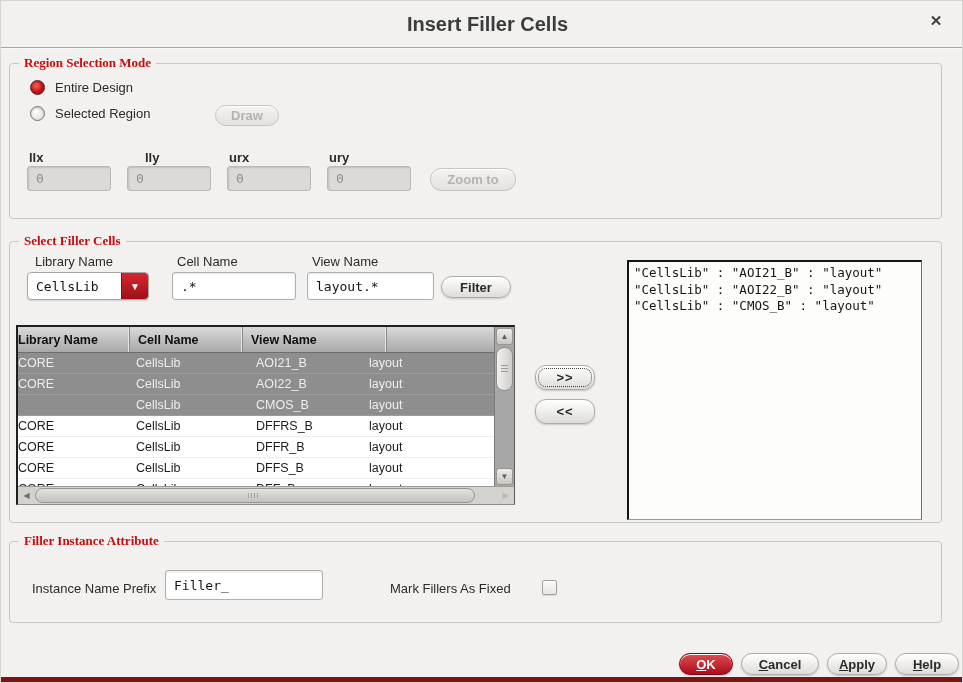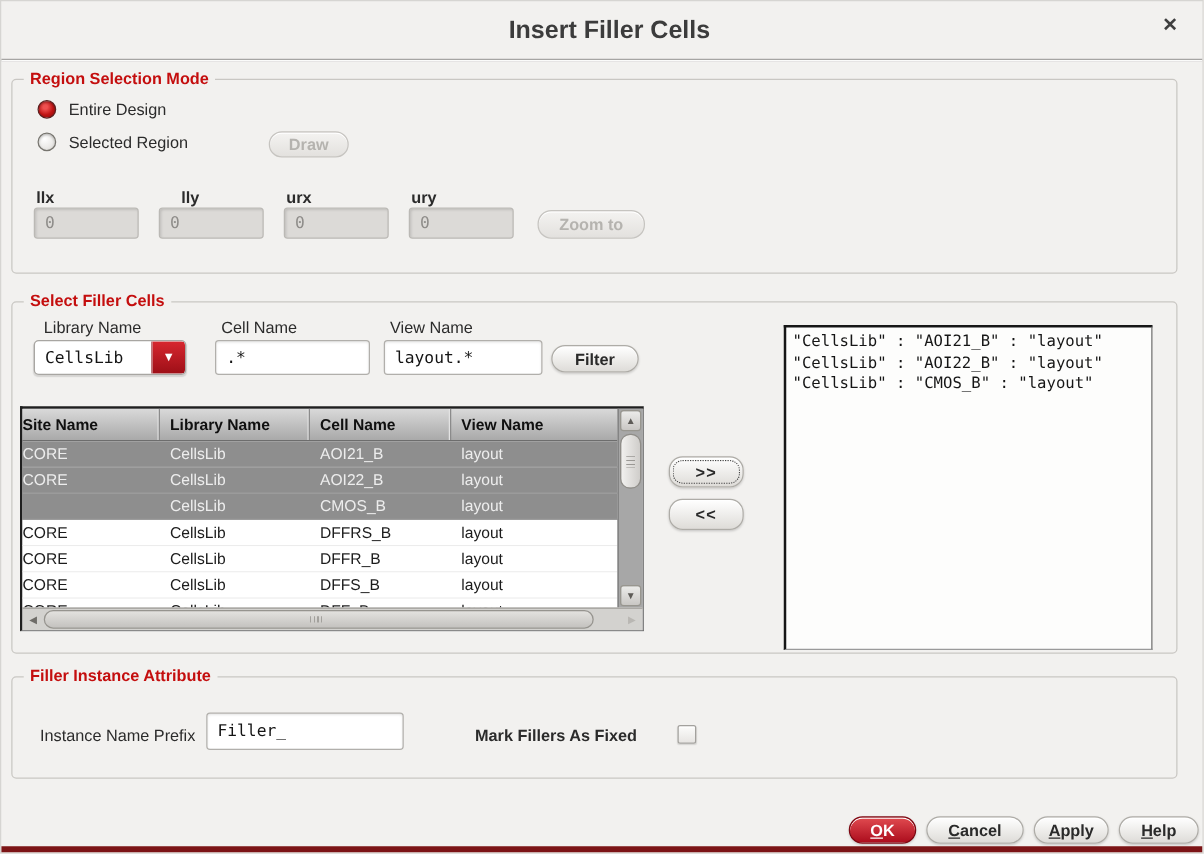--- a/index.html
+++ b/index.html
@@ -27,20 +27,21 @@
     background:#a6a5a3; border-bottom:1px solid #fbfbfa;
   }
   
   .group{
     position:absolute; border:1px solid #c9c7c3; border-radius:4px;
   }
   .group-title{
     position:absolute; top:-9px; left:9px; padding:0 5px;
     background:#f2f1ef; color:#c40e0e; font-size:13px; font-weight:bold;
     white-space:nowrap;
+    font-family:Liberation Serif, serif;
   }
   #group-region{ left:8px; top:62px;  width:933px; height:156px; }
   #group-select{ left:8px; top:240px; width:933px; height:282px; }
   #group-attr  { left:8px; top:540px; width:933px; height:82px;padding-left:40px; }
   
   .radio-row{ position:absolute; display:flex; align-items:flex-end; gap:10px; }
   .radio{
     width:15px; height:15px; border-radius:50%;
     border:1px solid #77756f; background:radial-gradient(circle at 35% 30%, #ffffff, #dddbd7);
     box-shadow: inset 0 1px 2px rgba(0,0,0,.25);
@@ -250,21 +251,20 @@
       <span class="combo-arrow">▼</span>
     </div>
     <div class="input" style="left:162px; top:30px; width:124px; height:28px;">.*</div>
     <div class="input" style="left:297px; top:30px; width:127px; height:28px;">layout.*</div>
     <div class="btn" style="position:absolute; left:431px; top:34px; width:70px; height:22px;">Filter</div>
 
     <div id="filler-table">
       <div id="table-clip">
         <div id="table-inner">
           <div class="thead">
-            <div class="th col-site">Site Name</div>
             <div class="th col-lib">Library Name</div>
             <div class="th col-cell">Cell Name</div>
             <div class="th col-view">View Name</div>
           </div>
           <div>
               <div class="tr selected">
       <div class="td col-site">CORE</div>
       <div class="td col-lib">CellsLib</div>
       <div class="td col-cell">AOI21_B</div>
       <div class="td col-view">layout</div>
@@ -329,21 +329,21 @@
 "CellsLib" : "CMOS_B" : "layout"</pre>
     </div>
   </div>
 
   <div class="group" id="group-attr">
     <span class="group-title">Filler Instance Attribute</span>
 
     <span class="field-label plain" style="left:22px; top:39px;">Instance Name Prefix</span>
     <div class="input" style="left:155px; top:28px; width:158px; height:30px;">Filler_</div>
 
-    <span class="field-label plain" style="left:370px; top:39px;font-weight:bold;">Mark Fillers As Fixed</span>
+    <span class="field-label plain" style="left:380px; top:39px;">Mark Fillers As Fixed</span>
     <div class="checkbox" style="left:532px; top:38px;"></div>
   </div>
 
   <div class="btn btn-red footer-btn" style="left:678px; width:54px;"><u>O</u>K</div>
   <div class="btn footer-btn" style="left:740px; width:78px;"><u>C</u>ancel</div>
   <div class="btn footer-btn" style="left:826px; width:60px;"><u>A</u>pply</div>
   <div class="btn footer-btn" style="left:894px; width:64px;"><u>H</u>elp</div>
 
   <div id="bottom-bar"></div>
 

